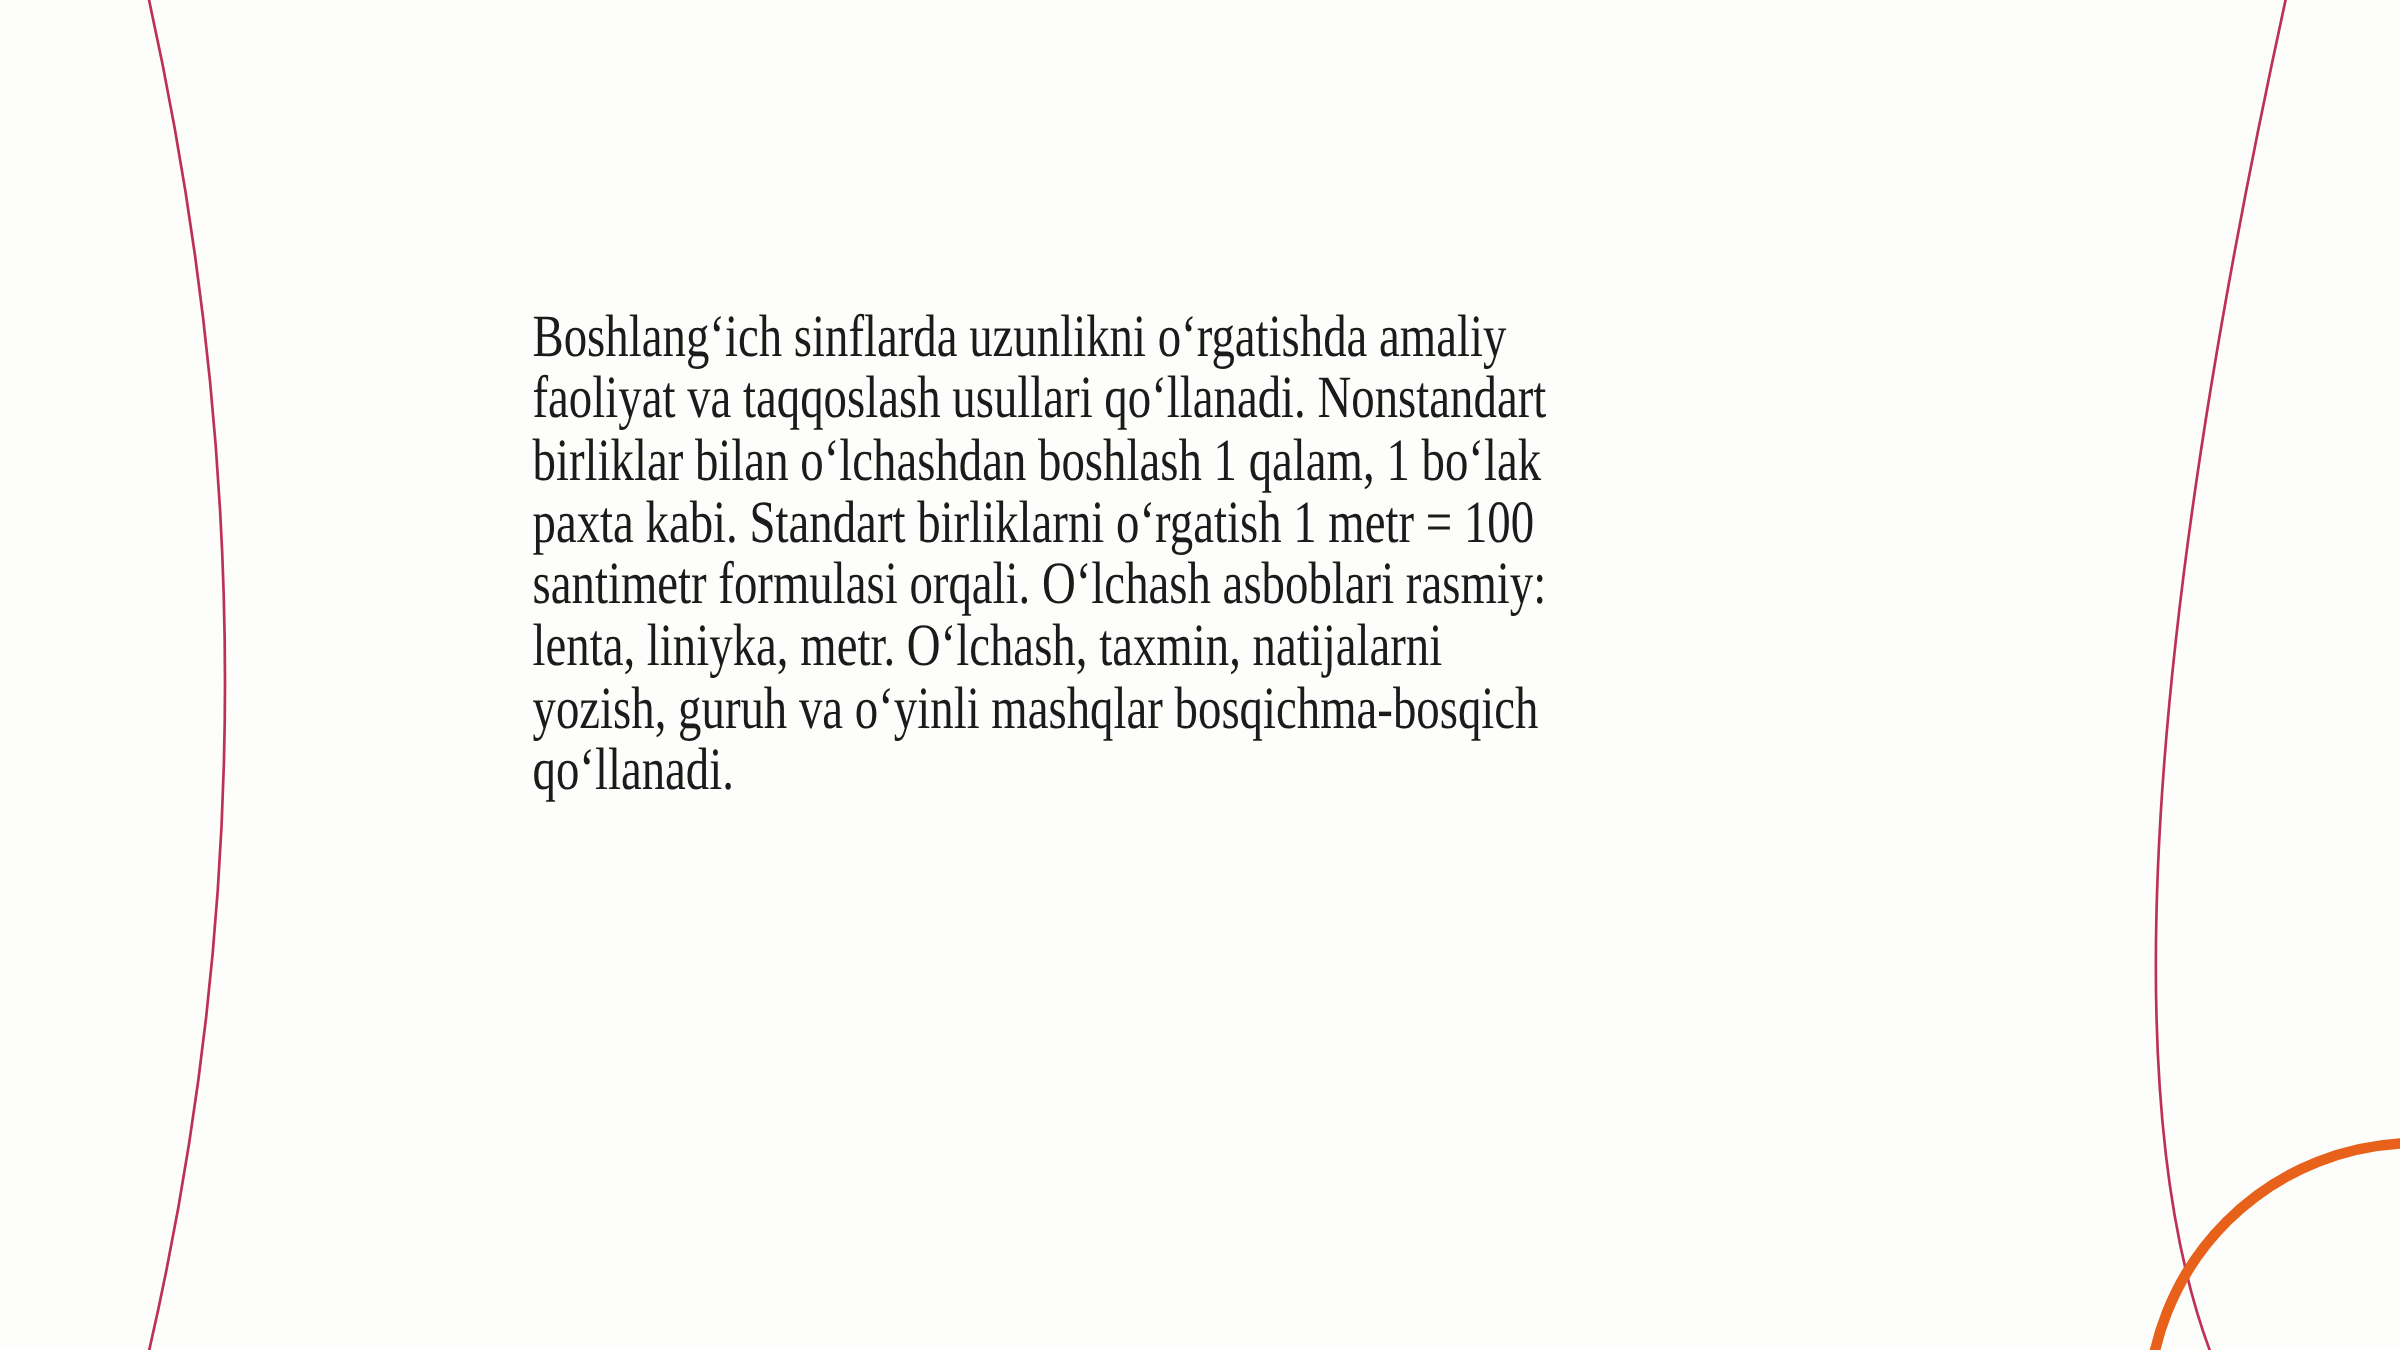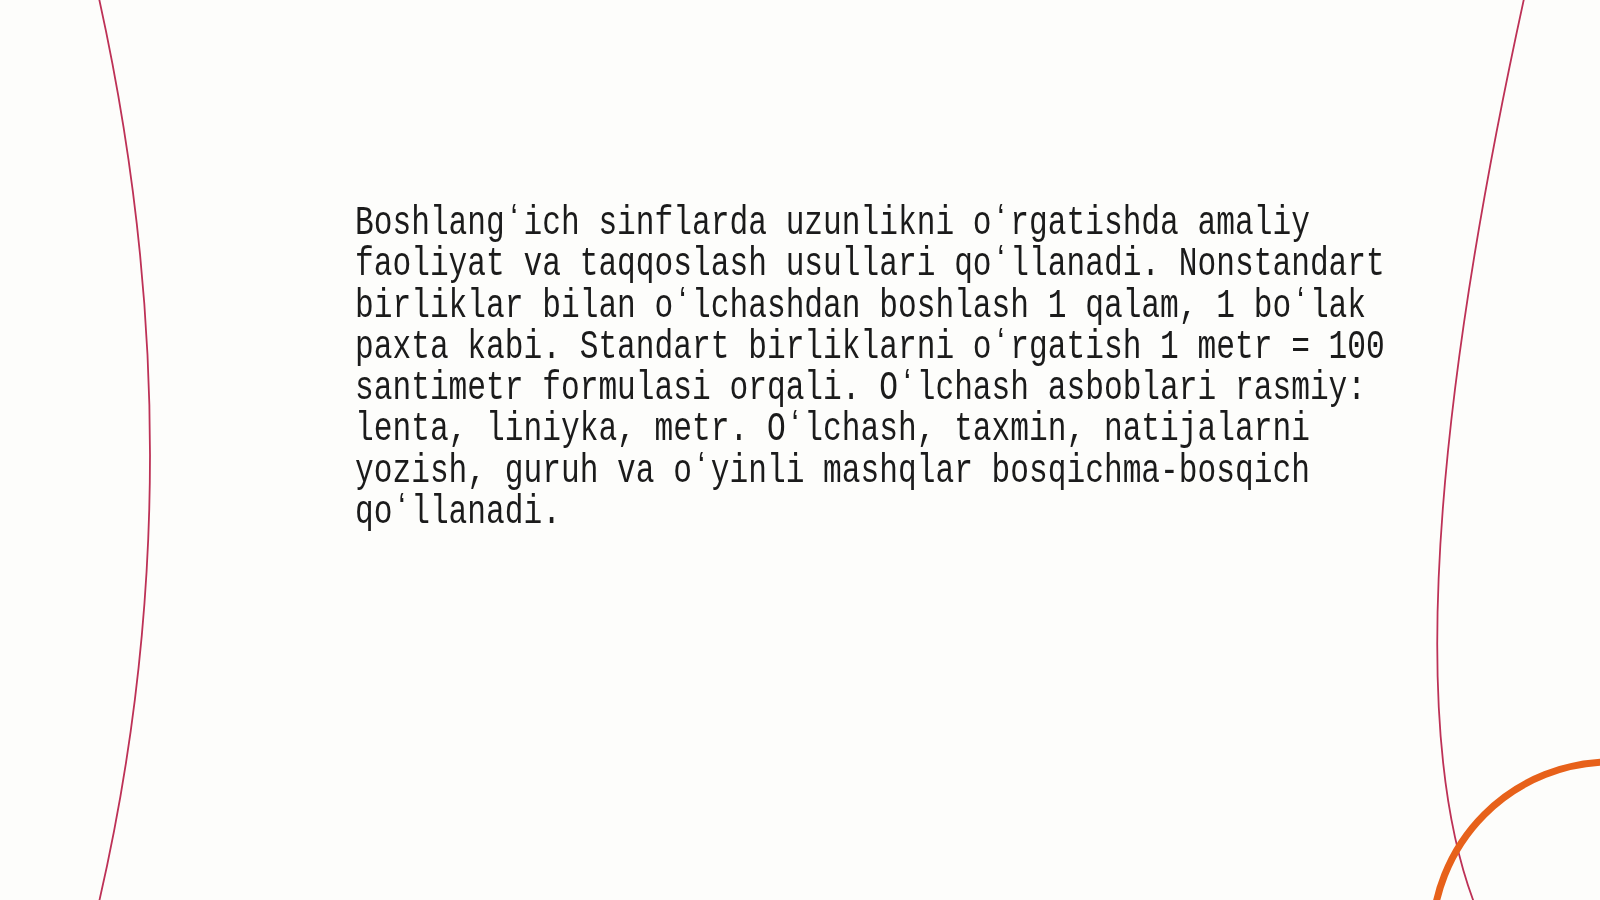--- a/index.html
+++ b/index.html
@@ -7,21 +7,21 @@
     padding: 0;
     width: 1600px;
     height: 900px;
     overflow: hidden;
   }
   .slide {
     position: relative;
     width: 1600px;
     height: 900px;
     overflow: hidden;
-    font-family: Liberation Mono, monospace;
+    font-family: Liberation Serif, serif;
   }
   .decor-svg {
     position: absolute;
     left: 0;
     top: 0;
     width: 1600px;
     height: 900px;
     display: block;
     pointer-events: none;
   }

